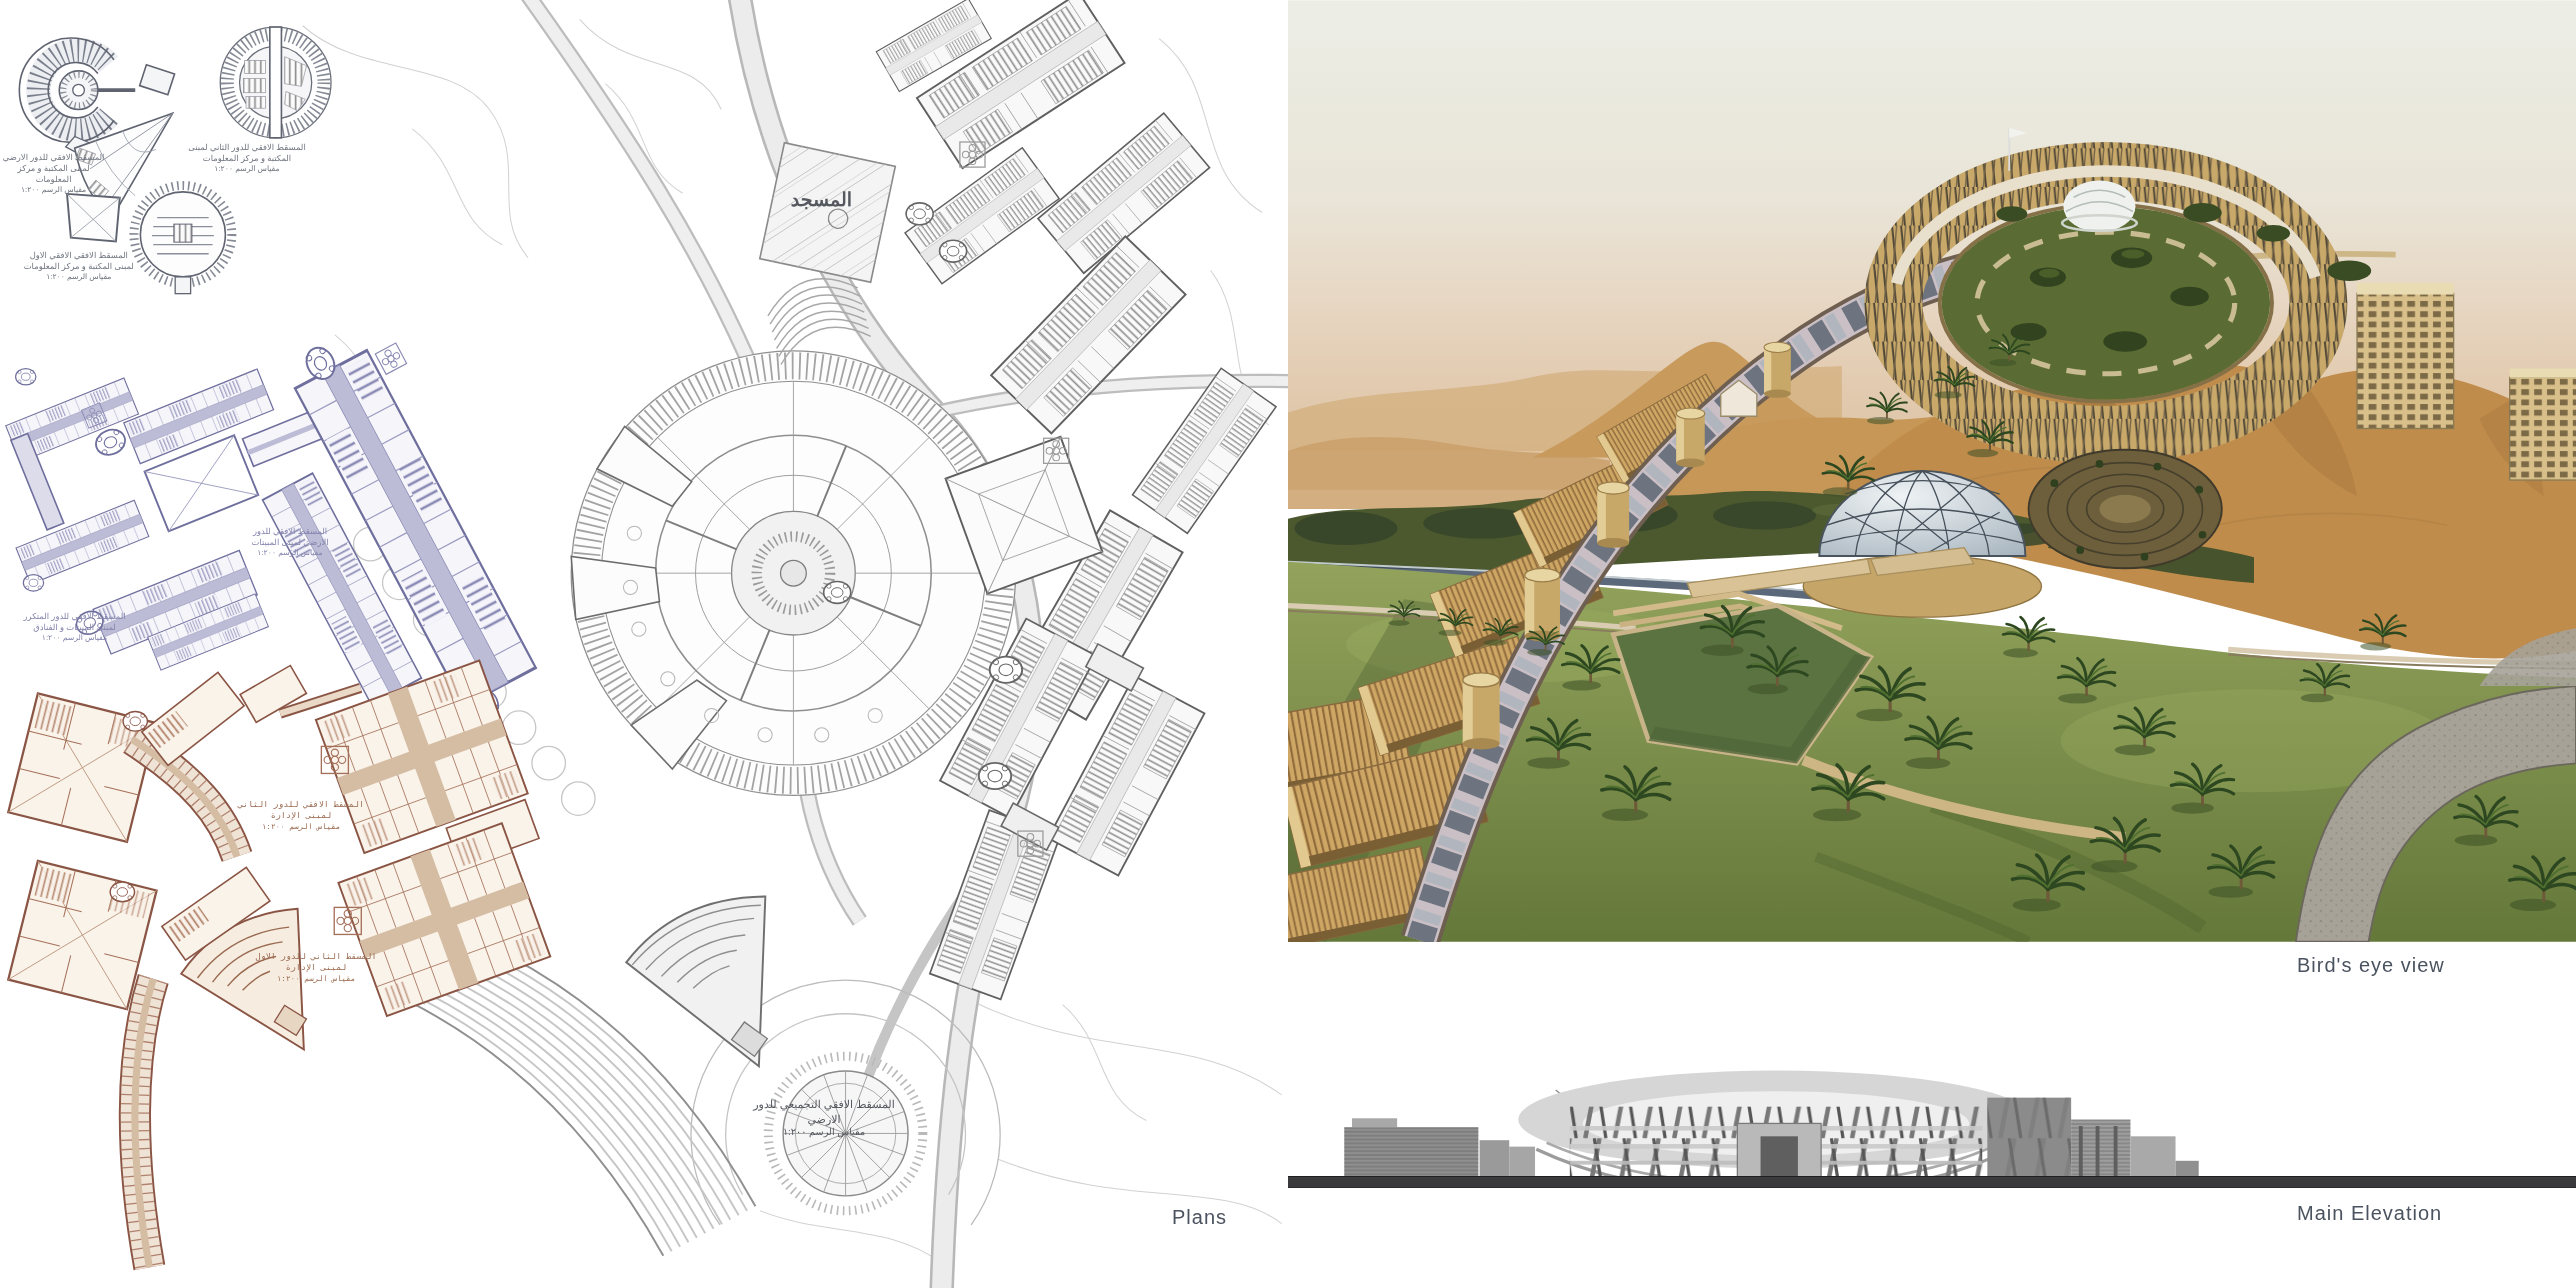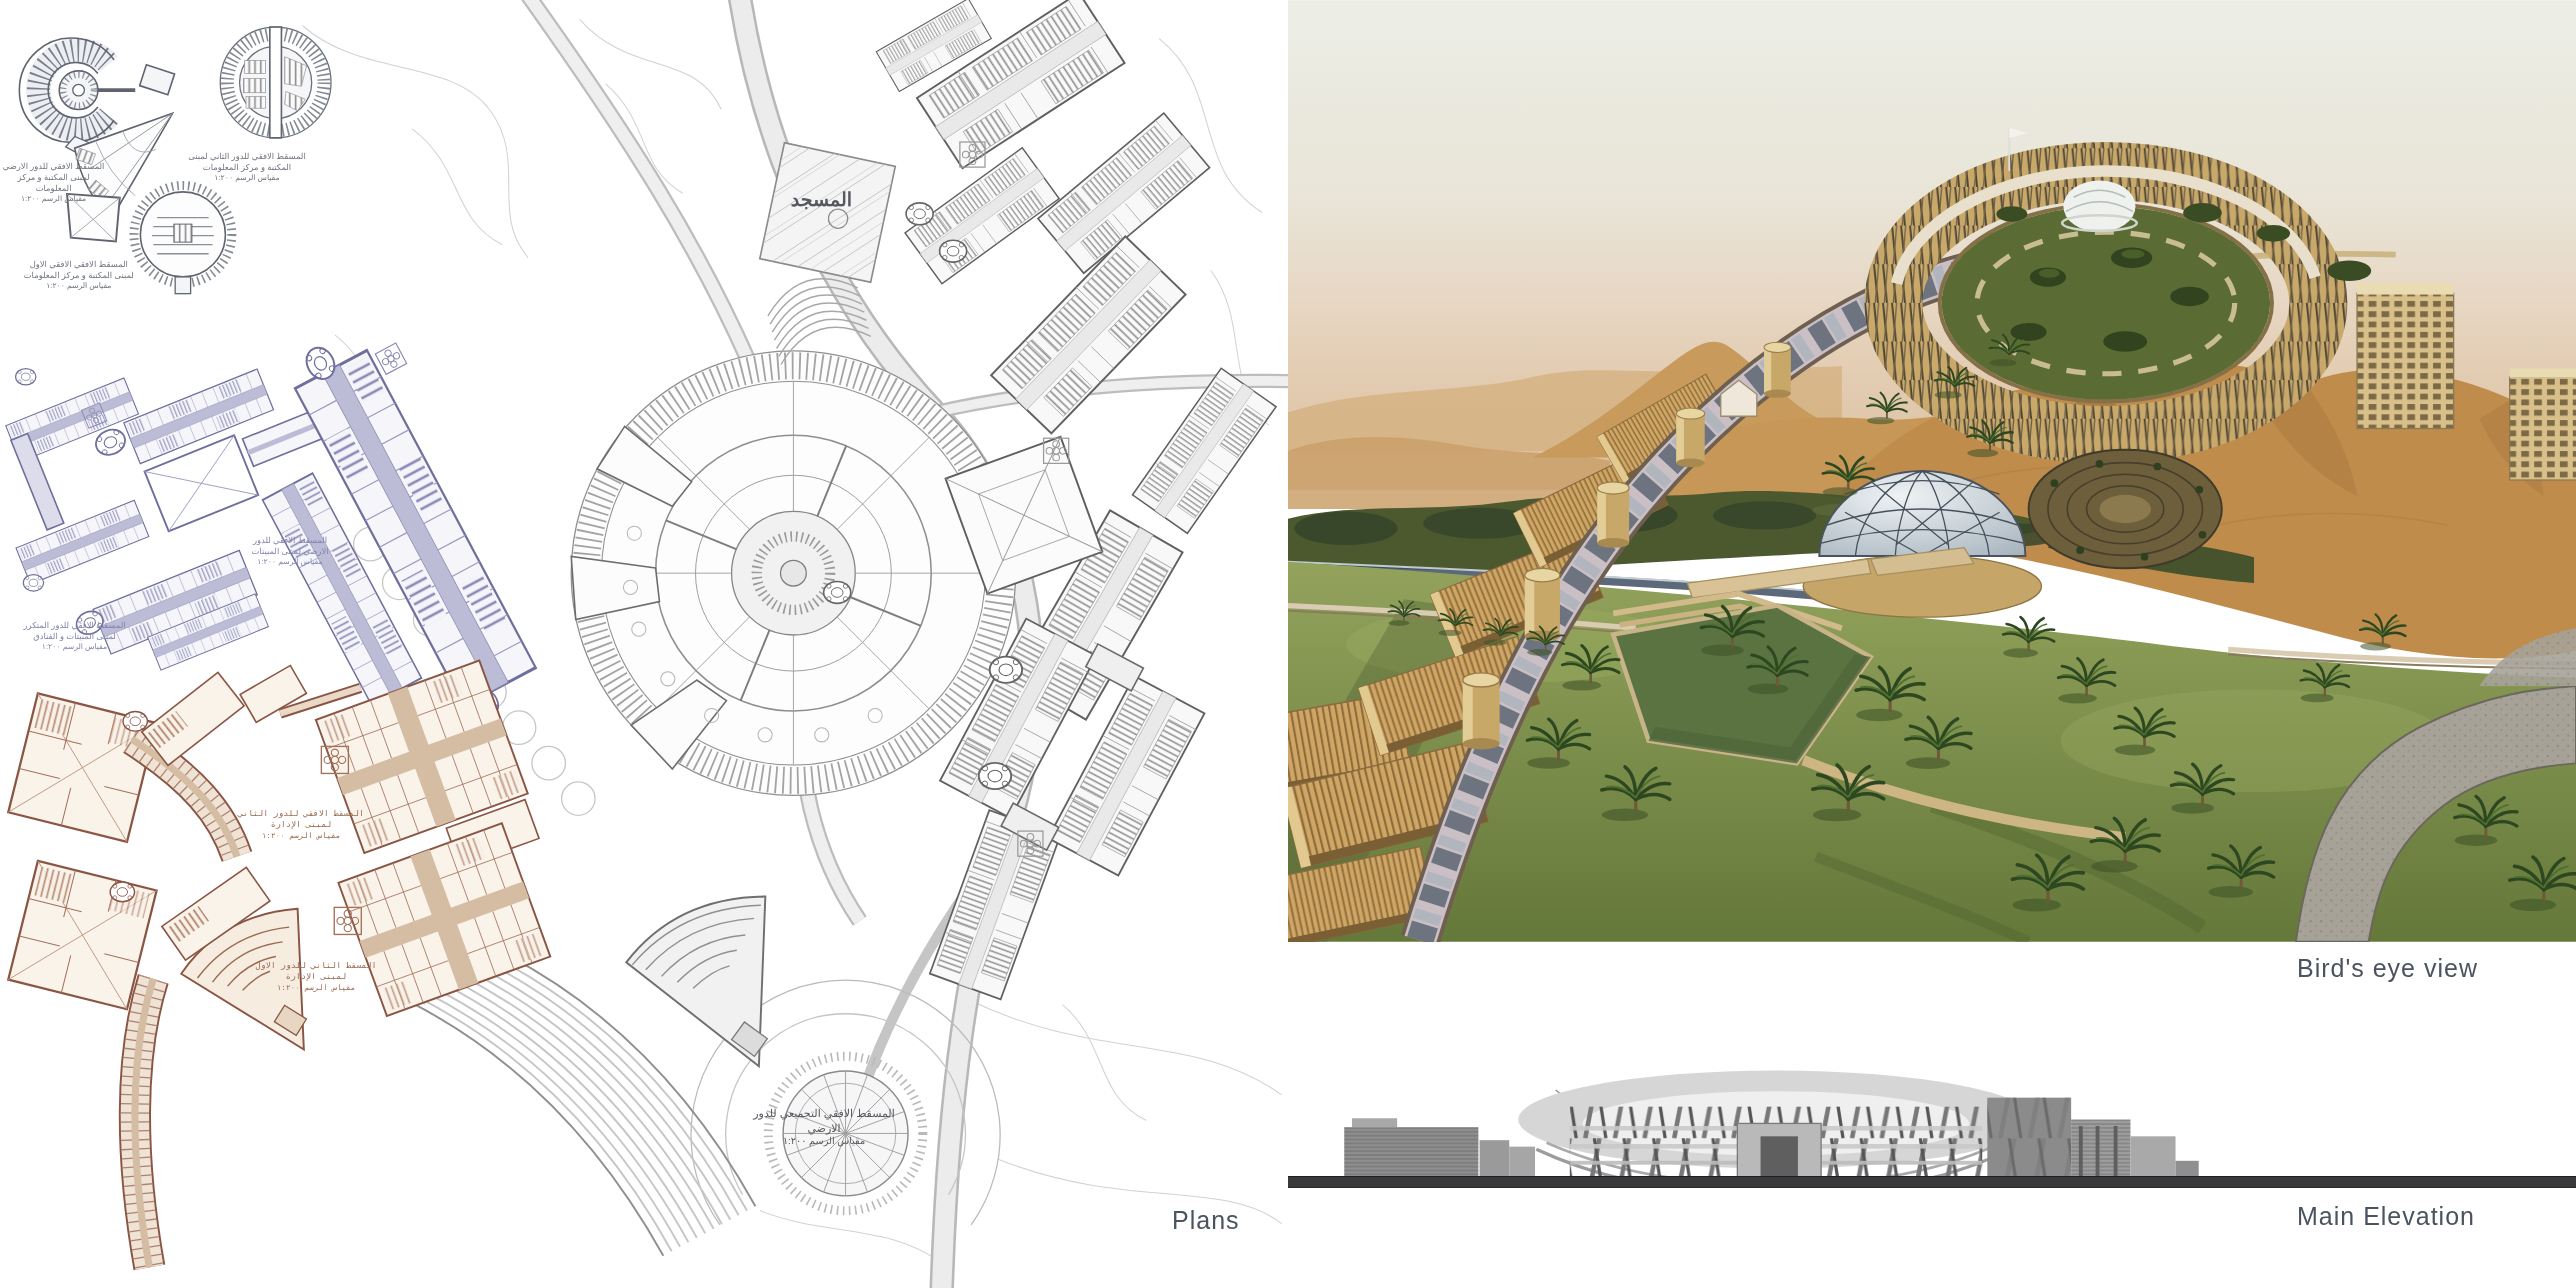--- a/index.html
+++ b/index.html
@@ -1,21 +1,21 @@
 <!DOCTYPE html>
 <html style="font-size:10.3px"><head>
 <meta charset="utf-8">
 <style>
   html,body{margin:0;padding:0;background:#ffffff;}
   .page{position:relative;width:2576px;height:1288px;background:#ffffff;overflow:hidden;
         font-family:"Liberation Sans",sans-serif;}
   svg{display:block;}
   .abs{position:absolute;}
-  .section-label{position:absolute;color:#4a535f;font-size:25px;letter-spacing:1px;white-space:nowrap;}
-  .cap{position:absolute;direction:rtl;text-align:center;font-size:8.4px;line-height:1.32;margin-top:9px;}
+  .section-label{position:absolute;color:#4a535f;font-size:20px;letter-spacing:1px;white-space:nowrap;}
+  .cap{position:absolute;direction:rtl;text-align:center;font-size:8.4px;line-height:1.32;}
   .cap .s{display:block;font-size:7.7px;}
   .cap-gray{color:#70757f;}
   .cap-purple{color:#8383ad;}
   .cap-brown{color:#9a6a50;font-family:Liberation Mono, monospace;}
   .cap-dark{color:#54575e;font-size:11px;font-weight:normal;}
   .mosque-label{position:absolute;direction:rtl;color:#55585f;font-size:19px;font-weight:bold;}
   .ground-bar{position:absolute;left:1288px;top:1176px;width:1288px;height:12.2px;background:#3a3a3c;
               border-top:1.9px solid #1f1f1f;border-bottom:1.3px solid #2a2a2a;box-sizing:border-box;}
 </style>
 </head>

